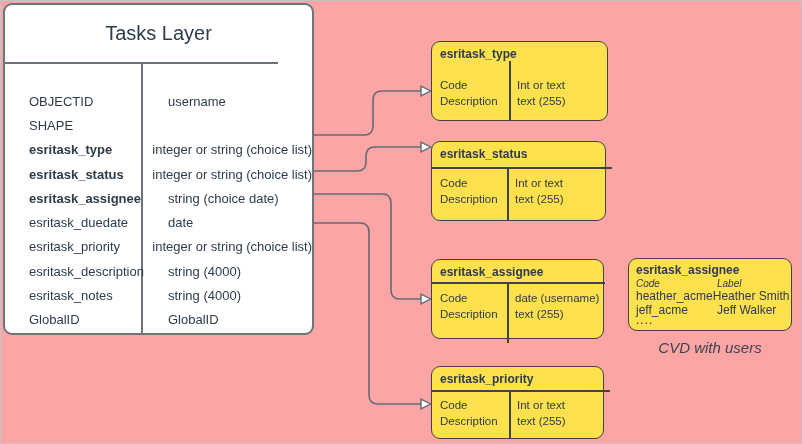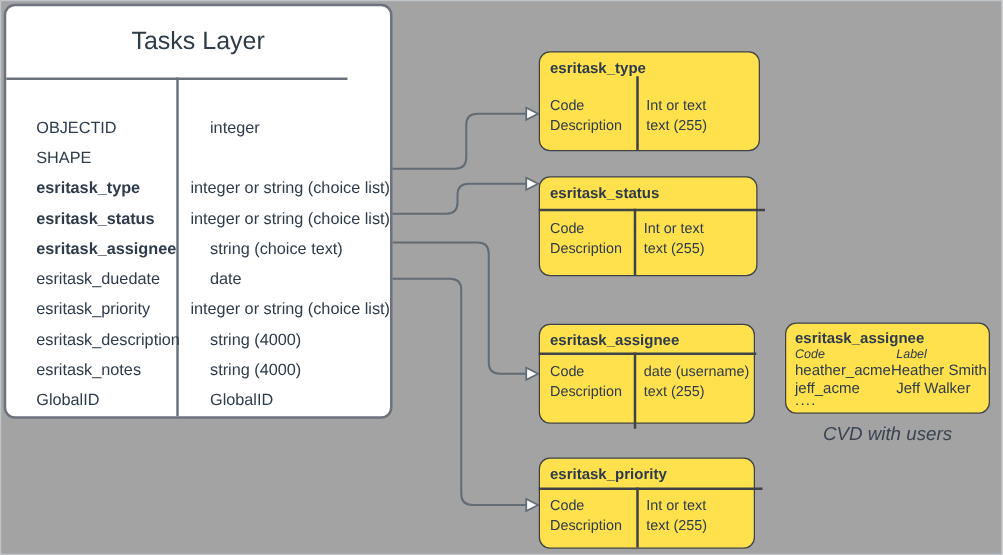--- a/index.html
+++ b/index.html
@@ -1,18 +1,18 @@
 <!DOCTYPE html>
 <html><head>
 <meta charset="utf-8">
 <style>
   html,body{margin:0;padding:0;background:#ffffff;}
   .canvas{
     position:relative;width:802px;height:444px;box-sizing:border-box;
-    background:#a3a3a3;border:1px solid #bfc4c9;overflow:hidden;
+    background:#fca5a5;border:1px solid #bfc4c9;overflow:hidden;
     font-family:"Liberation Sans","DejaVu Sans",sans-serif;color:#2d3b4a;
   }
   
   .tasks-table{
     position:absolute;left:2px;top:2px;width:311px;height:332px;box-sizing:border-box;
     background:#ffffff;border:2px solid #6d737c;border-radius:9px;
   }
   .tasks-title{
     position:absolute;top:0;left:0;right:0;height:57px;
     display:flex;align-items:center;justify-content:center;font-size:20px;
@@ -85,36 +85,36 @@
     <polygon points="420,398.2 429.5,403 420,407.8"></polygon>
   </svg>
 
   <div class="tasks-table">
     <div class="tasks-title">Tasks Layer</div>
     <div class="tasks-title-rule"></div>
     <div class="tasks-vdivider"></div>
     <div class="tasks-rows">
       <div class="trow">
           <span class="cell-field">OBJECTID</span>
-          <span class="cell-type">integer</span>
+          <span class="cell-type">username</span>
         </div>
       <div class="trow">
           <span class="cell-field">SHAPE</span>
         </div>
       <div class="trow bold">
           <span class="cell-field">esritask_type</span>
           <span class="cell-type">integer or string (choice list)</span>
         </div>
       <div class="trow bold">
           <span class="cell-field">esritask_status</span>
           <span class="cell-type">integer or string (choice list)</span>
         </div>
       <div class="trow bold">
           <span class="cell-field">esritask_assignee</span>
-          <span class="cell-type">string (choice text)</span>
+          <span class="cell-type">string (choice date)</span>
         </div>
       <div class="trow">
           <span class="cell-field">esritask_duedate</span>
           <span class="cell-type">date</span>
         </div>
       <div class="trow">
           <span class="cell-field">esritask_priority</span>
           <span class="cell-type">integer or string (choice list)</span>
         </div>
       <div class="trow">

